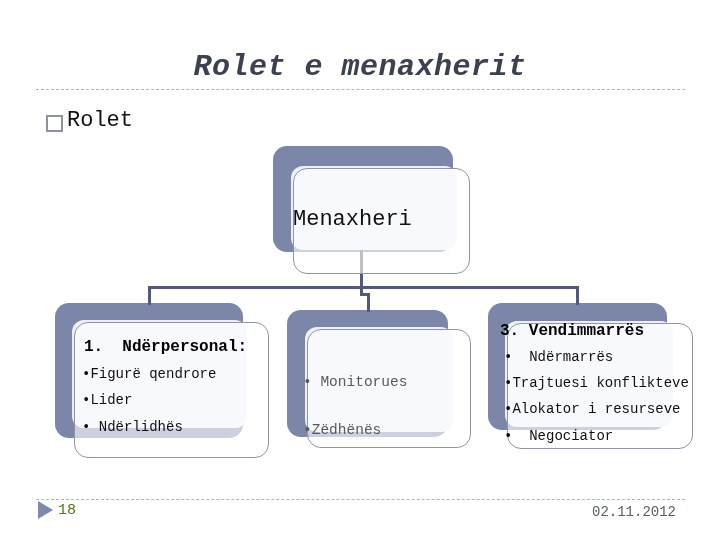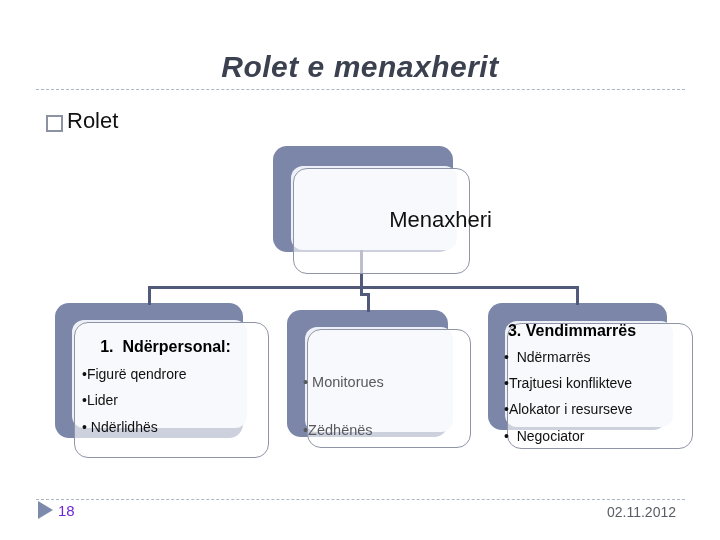--- a/index.html
+++ b/index.html
@@ -1,20 +1,20 @@
 <!DOCTYPE html>
 <html><head>
 <meta charset="utf-8">
 <style>
   html,body{margin:0;padding:0;background:#fff;}
   #slide{
     position:relative;width:720px;height:540px;background:#ffffff;overflow:hidden;
     font-family:"Liberation Sans","DejaVu Sans",sans-serif;
   }
-  .abs{position:absolute;}
+  .abs{position:absolute;font-family:Liberation Mono, monospace;}
   .pre{white-space:pre;}
 
   
   #title{left:0;right:0;top:50px;text-align:center;font-size:30px;font-weight:bold;
     font-style:italic;color:#3c4150;letter-spacing:.5px;z-index:5;}
   .dashed-rule{height:0;border-top:1px dashed #aeb6bf;z-index:1;}
   #title-rule{left:36px;width:649px;top:89px;}
 
   
   #rolet-bullet{left:46px;top:115px;width:13px;height:13px;border:2px solid #8c92a2;background:#fff;}
@@ -23,32 +23,32 @@
   
   .conn{background:#515a7a;z-index:2;}
 
   
   .slate{background:#7b86a9;border-radius:14px;z-index:1;}
   .lav{background:#edf0f7;border-radius:12px;z-index:3;}
   .front{background:rgba(255,255,255,0.62);border:1px solid #8f95a6;border-radius:14px;z-index:4;}
 
   .node-text{z-index:5;height:20px;line-height:20px;font-size:14px;color:#101010;}
   .heading{font-weight:bold;text-align:center;font-size:16px;color:#000;}
-  #root-label{left:293px;top:207px;width:175px;text-align:right;font-size:22px;color:#101010;z-index:5;padding-left:24px;}
+  #root-label{left:293px;top:207px;width:175px;text-align:left;font-size:22px;color:#101010;z-index:5;}
 
   .n2-item{color:#57595c;font-size:14.5px;}
   #n2-heading .big{font-size:18px;}
   #n2-heading .small{font-size:14.5px;}
 
   
   #footer-rule{left:36px;width:649px;top:499px;}
   #footer-marker{left:38px;top:501px;width:0;height:0;border-left:15px solid #7e8aab;
     border-top:9px solid transparent;border-bottom:9px solid transparent;z-index:2;}
   .footer-text{top:503px;font-size:14px;color:#585d64;height:18px;line-height:18px;}
-  #page-number{left:58px;top:502px;font-size:15px;color:#6d28d9;}
+  #page-number{left:58px;top:502px;font-size:15px;color:#4d7c0f;}
   #course-title{left:0;right:0;text-align:center;}
   #slide-date{right:44px;}
 </style>
 </head>
 <body>
 
 <div id="slide">
 
   <div class="abs" id="title">Rolet e menaxherit</div>
   <div class="abs dashed-rule" id="title-rule"></div>

